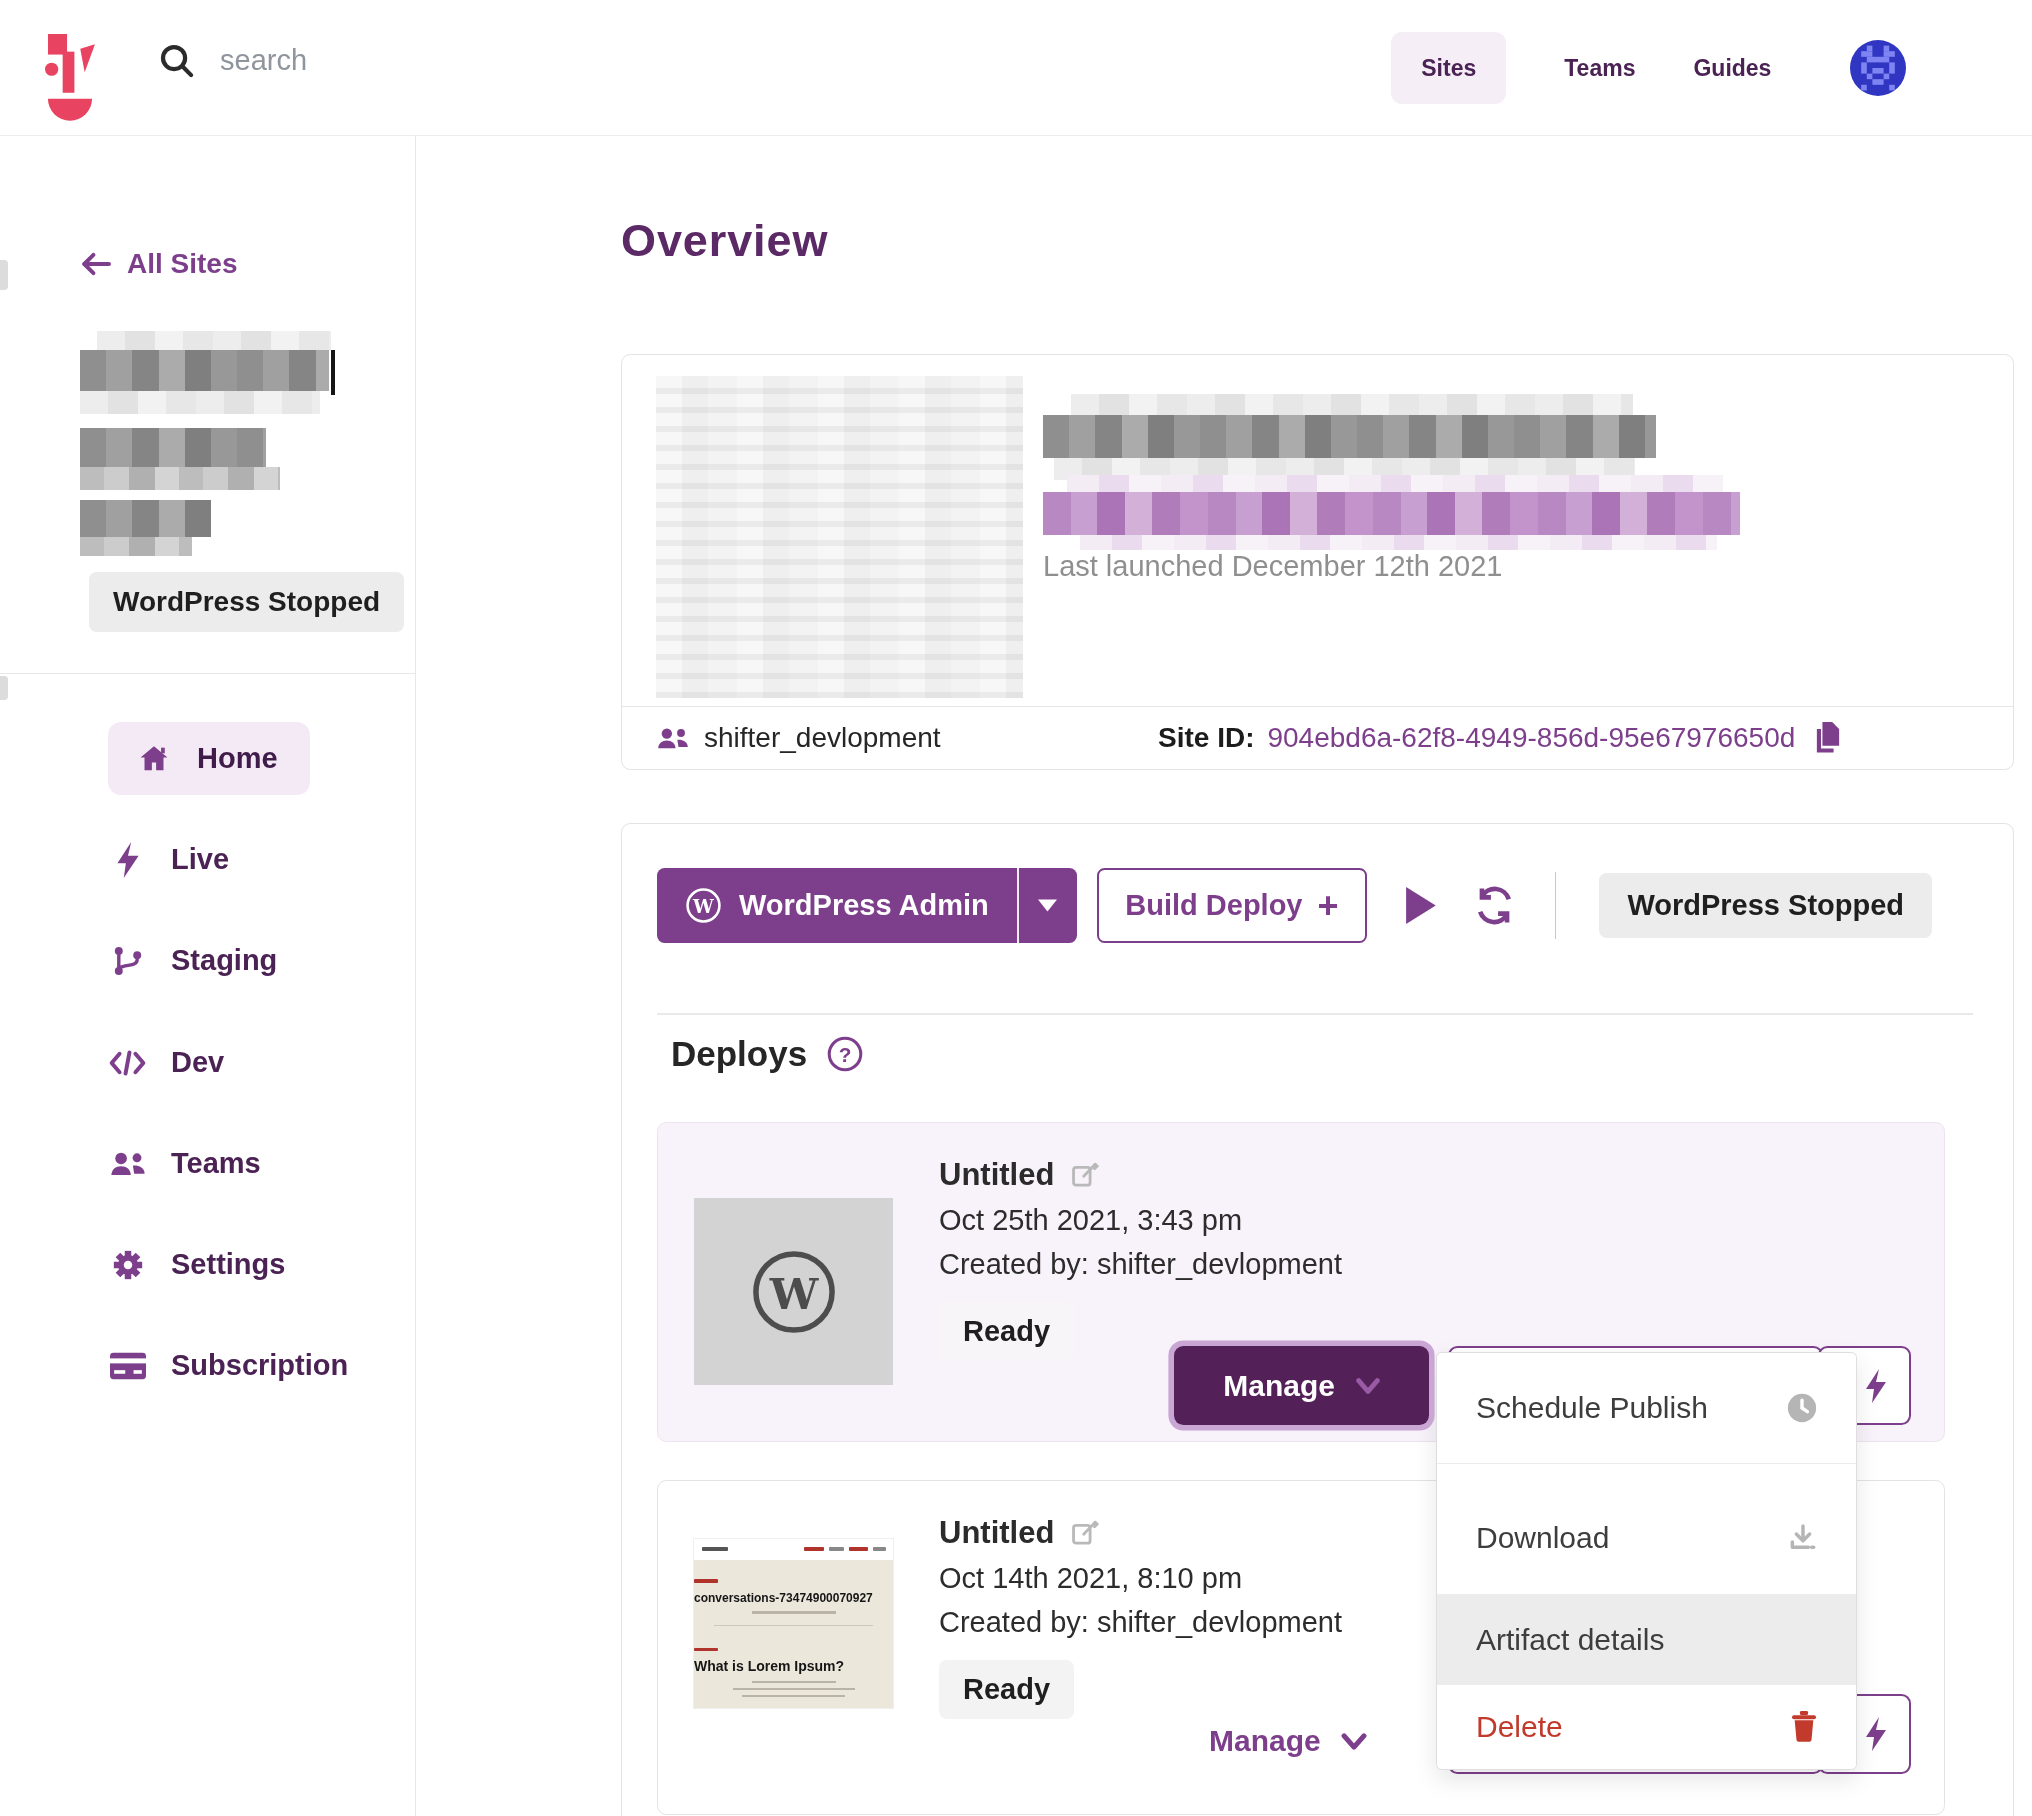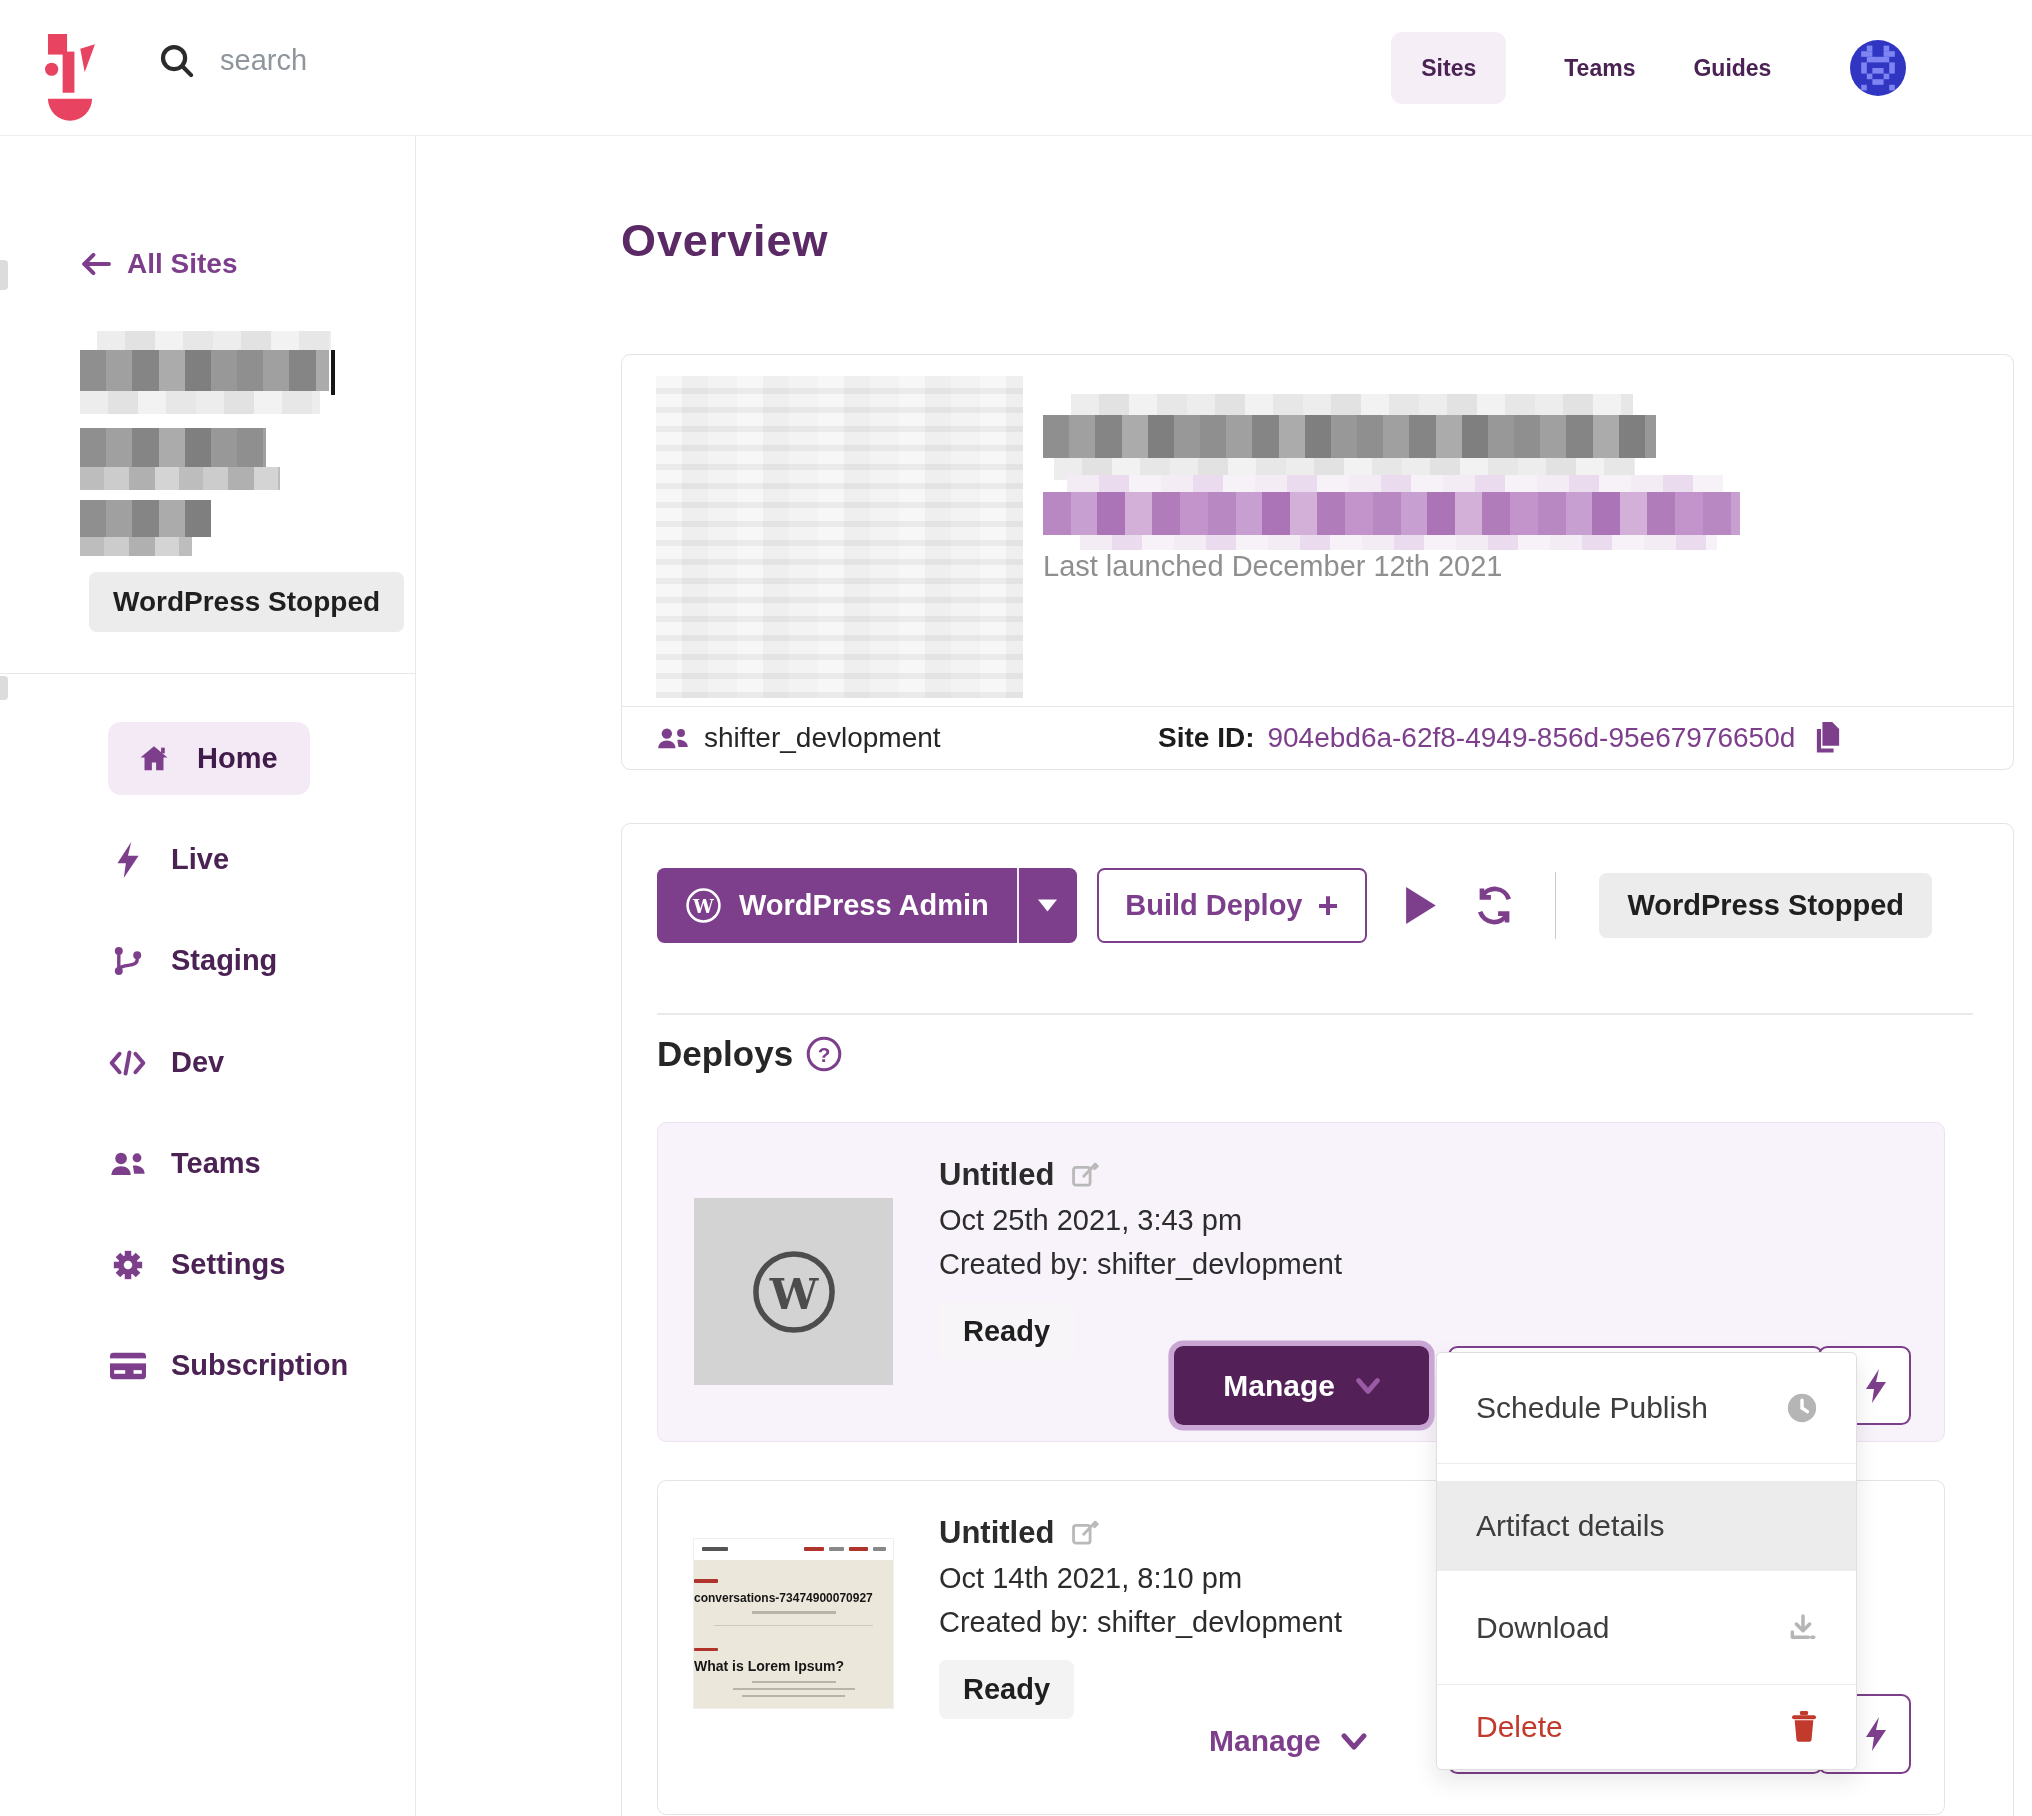--- a/index.html
+++ b/index.html
@@ -60,21 +60,21 @@
   .btn-wp-admin { height:75px; display:flex; align-items:stretch; background:#7d3f8c; border-radius:7.5px; overflow:hidden; cursor:pointer; }
   .btn-wp-admin .main { display:flex; align-items:center; gap:17px; padding:0 28px; color:#fff; font-size:29px; font-weight:bold; }
   .btn-wp-admin .split { width:1.9px; background:rgba(255,255,255,.9); }
   .btn-wp-admin .arrow { width:58px; display:flex; align-items:center; justify-content:center; }
   .btn-build { margin-left:20.6px; height:75px; display:flex; align-items:center; gap:15px; border:2.8px solid #7d3f8c; border-radius:7.5px; padding:0 26px; color:#7d3f8c; font-size:29px; font-weight:bold; background:#fff; cursor:pointer; }
   .icon-btn { margin-left:37px; display:flex; align-items:center; cursor:pointer; }
   .toolbar-vdiv { width:1.9px; height:67px; background:#c9c9c9; margin-left:39px; }
   .status-badge { margin-left:43px; background:#ececec; border-radius:7.5px; padding:16px 28px; font-size:29px; font-weight:bold; color:#1f1f1f; }
   .toolbar-divider { position:absolute; left:35px; top:189px; width:1316px; height:1.9px; background:#e9e9e9; }
 
-  .deploys-head { position:absolute; left:35px; top:210px; display:flex; align-items:center; gap:13px; }
+  .deploys-head { position:absolute; left:49px; top:210px; display:flex; align-items:center; gap:20px; }
   .deploys-title { font-size:35px; font-weight:bold; color:#262626; }
 
   .deploy-card { position:absolute; left:35px; width:1288px; border-radius:9.4px; }
   .deploy-card.first { top:298px; height:320px; background:#f8f2fa; border:0.9px solid #ede3f0; }
   .deploy-card.second { top:656px; height:335px; background:#fff; border:0.9px solid #e3e3e3; }
 
   .dthumb { position:absolute; left:36px; }
   .dthumb.wp { top:75px; width:199px; height:187px; background:#d3d3d3; display:flex; align-items:center; justify-content:center; }
   .dthumb.site { top:58px; width:199px; height:169px; background:#fff; box-shadow:0 0 0 0.9px #eee; overflow:hidden; }
 
@@ -473,34 +473,34 @@
     <div class="menu-item mi-1">
       <span>Schedule Publish</span>
       <span>
         <svg width="34" height="34" viewBox="0 0 24 24">
           <circle cx="12" cy="12" r="10" fill="#b5b5b5"></circle>
           <path d="M12 6.5V12l3.8 2.6" fill="none" stroke="#fff" stroke-width="2.4" stroke-linecap="round"></path>
         </svg>
       </span>
     </div>
     <div class="mi-gap"></div>
-    <div class="menu-item mi-2">
-      <span>Artifact details</span>
-    </div>
     <div class="menu-item mi-3">
       <span>Download</span>
       <span>
         <svg width="32" height="32" viewBox="0 0 24 24" fill="none" stroke="#b5b5b5" stroke-width="2.6" stroke-linecap="round" stroke-linejoin="round">
           <line x1="12" y1="3" x2="12" y2="13"></line>
             <polyline points="7,9 12,14 17,9"></polyline>
           <path d="M4 15v4h12"></path>
             <line x1="18.5" y1="19" x2="20" y2="19" stroke-dasharray="1.5 2"></line>
         </svg>
       </span>
     </div>
+    <div class="menu-item mi-2">
+      <span>Artifact details</span>
+    </div>
     <div class="menu-item mi-4">
       <span>Delete</span>
       <span>
         <svg width="30" height="32" viewBox="0 0 22 24" fill="#c13a2c">
           <rect x="8" y="0" width="6" height="3" rx="1"></rect>
           <rect x="2" y="3.2" width="18" height="3" rx="1.5"></rect>
           <path d="M4 8h14l-1.4 15a1.6 1.6 0 0 1-1.6 1H7a1.6 1.6 0 0 1-1.6-1z" transform="translate(0,-1)"></path>
         </svg>
       </span>
     </div>

